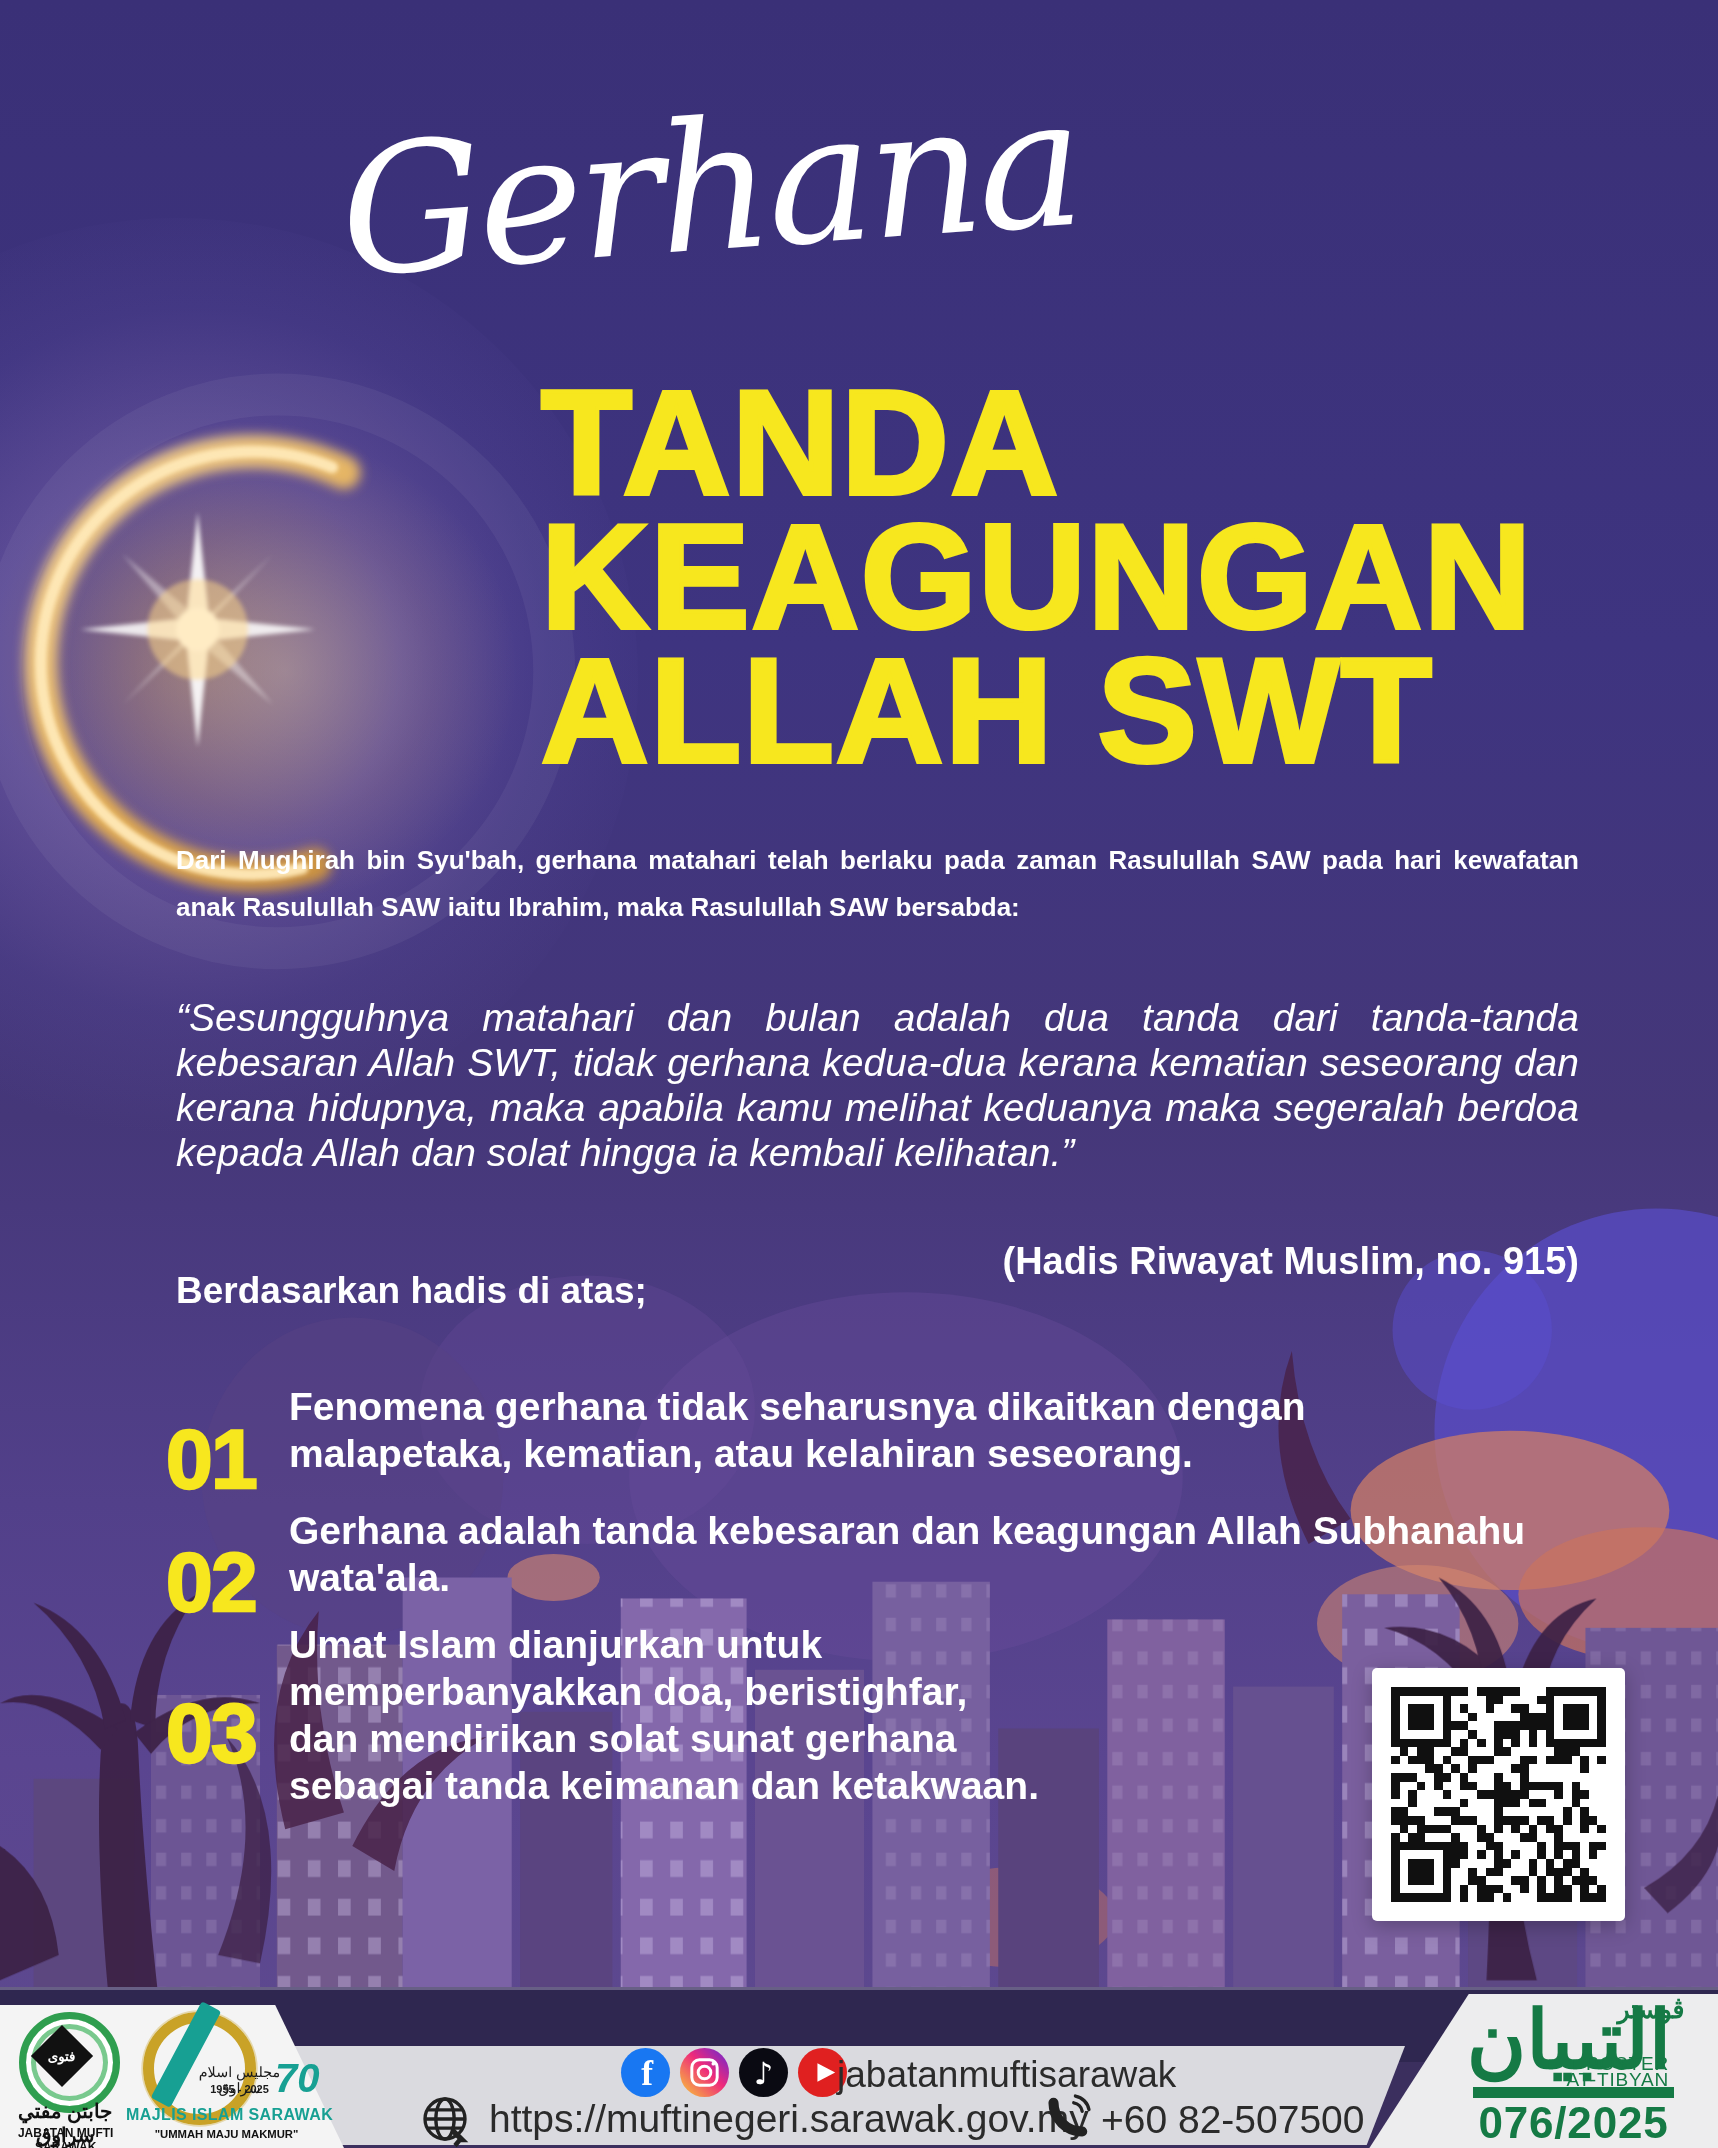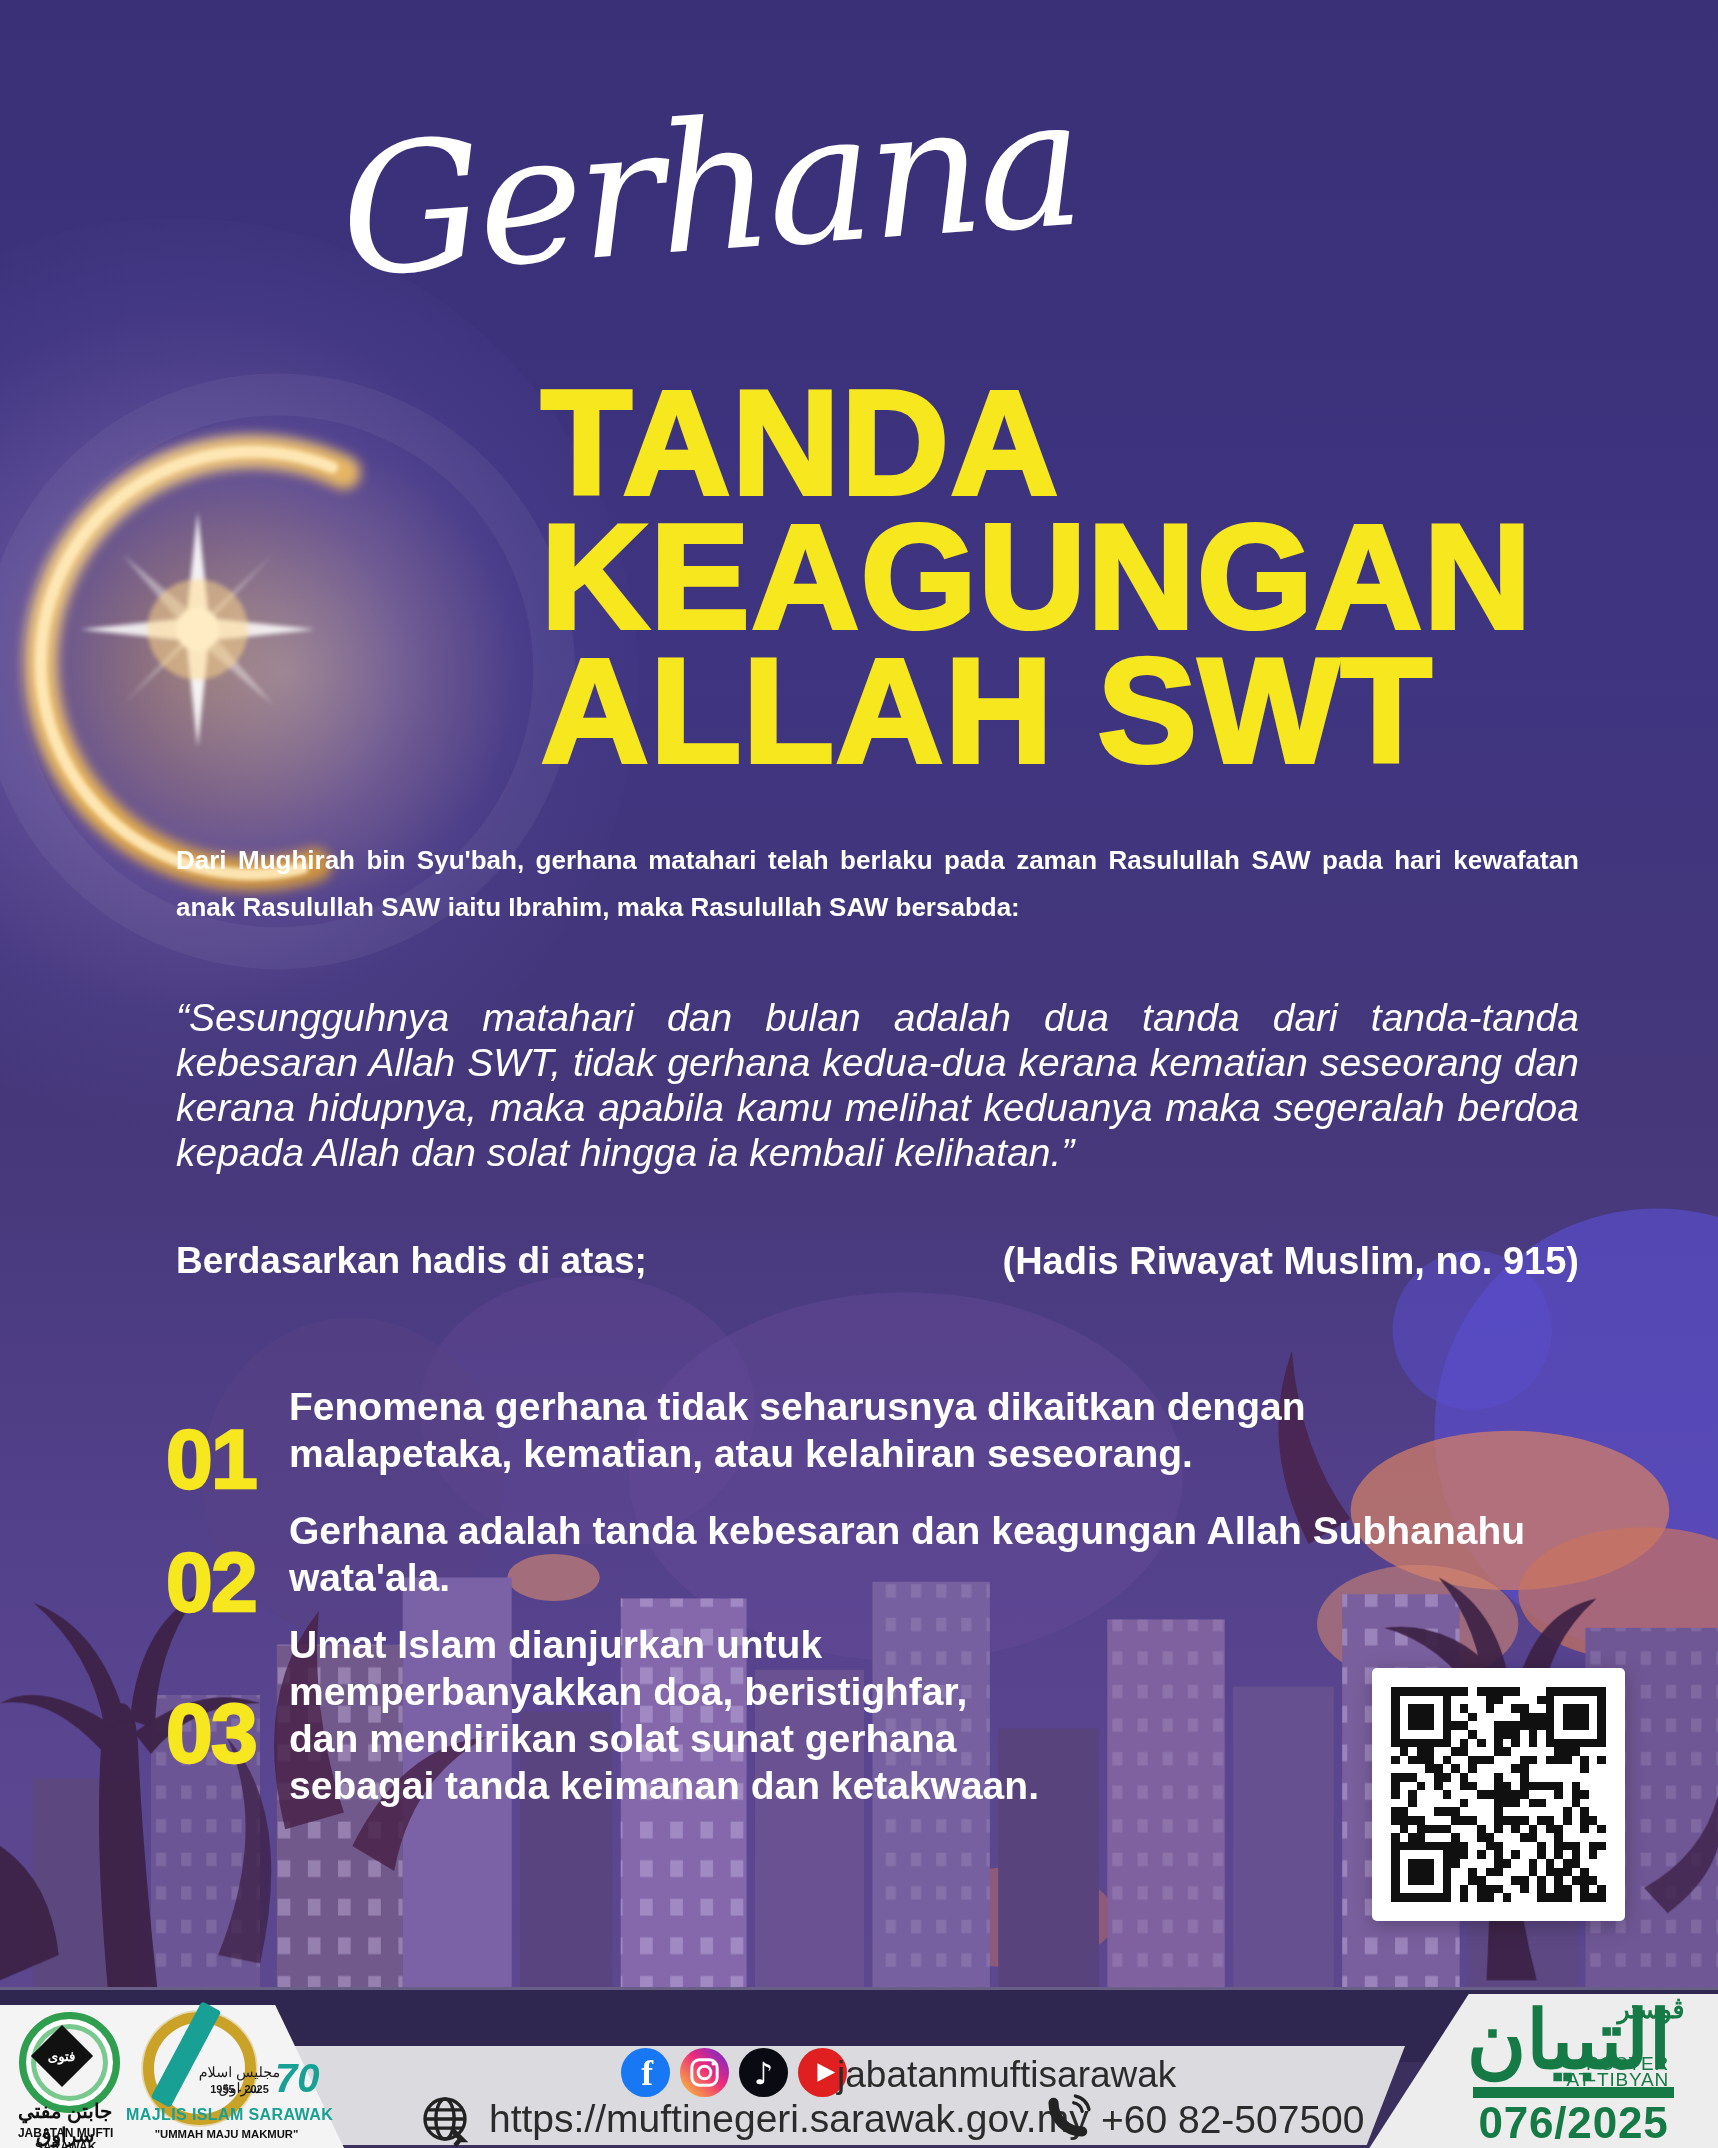--- a/index.html
+++ b/index.html
@@ -16,21 +16,21 @@
     background:radial-gradient(circle, rgba(255,230,180,.30) 0%, rgba(255,200,120,.10) 45%, rgba(0,0,0,0) 70%);}
   
   .script-title{left:340px;top:99px;color:#fff;font-family:"DejaVu Serif",serif;
     font-style:italic;font-weight:400;font-size:178px;line-height:1;transform:rotate(-4deg);letter-spacing:-5px;}
   .big-title{left:541px;top:376px;color:#f7e71e;font-weight:bold;font-size:149px;line-height:134px;
     letter-spacing:1.7px;-webkit-text-stroke:4.2px #f7e71e;white-space:nowrap;}
   
   .intro{left:176px;top:837px;width:1403px;color:#fff;font-weight:bold;font-size:26px;line-height:47px;text-align:justify;}
   .quote{left:176px;top:995px;width:1403px;color:#fff;font-style:italic;font-size:39px;line-height:45px;text-align:justify;}
   .attrib{left:176px;top:1240px;width:1403px;color:#fff;font-weight:bold;font-size:38px;text-align:right;}
-  .basis{left:176px;top:1240px;color:#fff;font-weight:bold;font-size:37px;}
+  .basis{left:176px;top:1270px;color:#fff;font-weight:bold;font-size:37px;}
   .pt-num{color:#f7e71e;font-weight:bold;font-size:84px;line-height:84px;
     -webkit-text-stroke:2.5px #f7e71e;letter-spacing:-1.7px;margin-top:31px;}
   .pt-text{color:#fff;font-weight:bold;font-size:39px;line-height:47px;}
   .n1{left:166px;top:1386px;} .t1{left:289px;top:1383px;width:1242px;}
   .n2{left:166px;top:1509px;} .t2{left:289px;top:1507px;width:1242px;}
   .n3{left:166px;top:1660px;} .t3{left:289px;top:1621px;width:755px;}
   
   .qr-label{left:1366px;top:1609px;width:322px;color:#fff;font-size:25px;line-height:30px;text-align:center;}
   .qr-box{left:1372px;top:1668px;width:253px;height:253px;background:#fff;border-radius:5px;
     box-shadow:0 5px 20px rgba(0,0,0,.25);}

